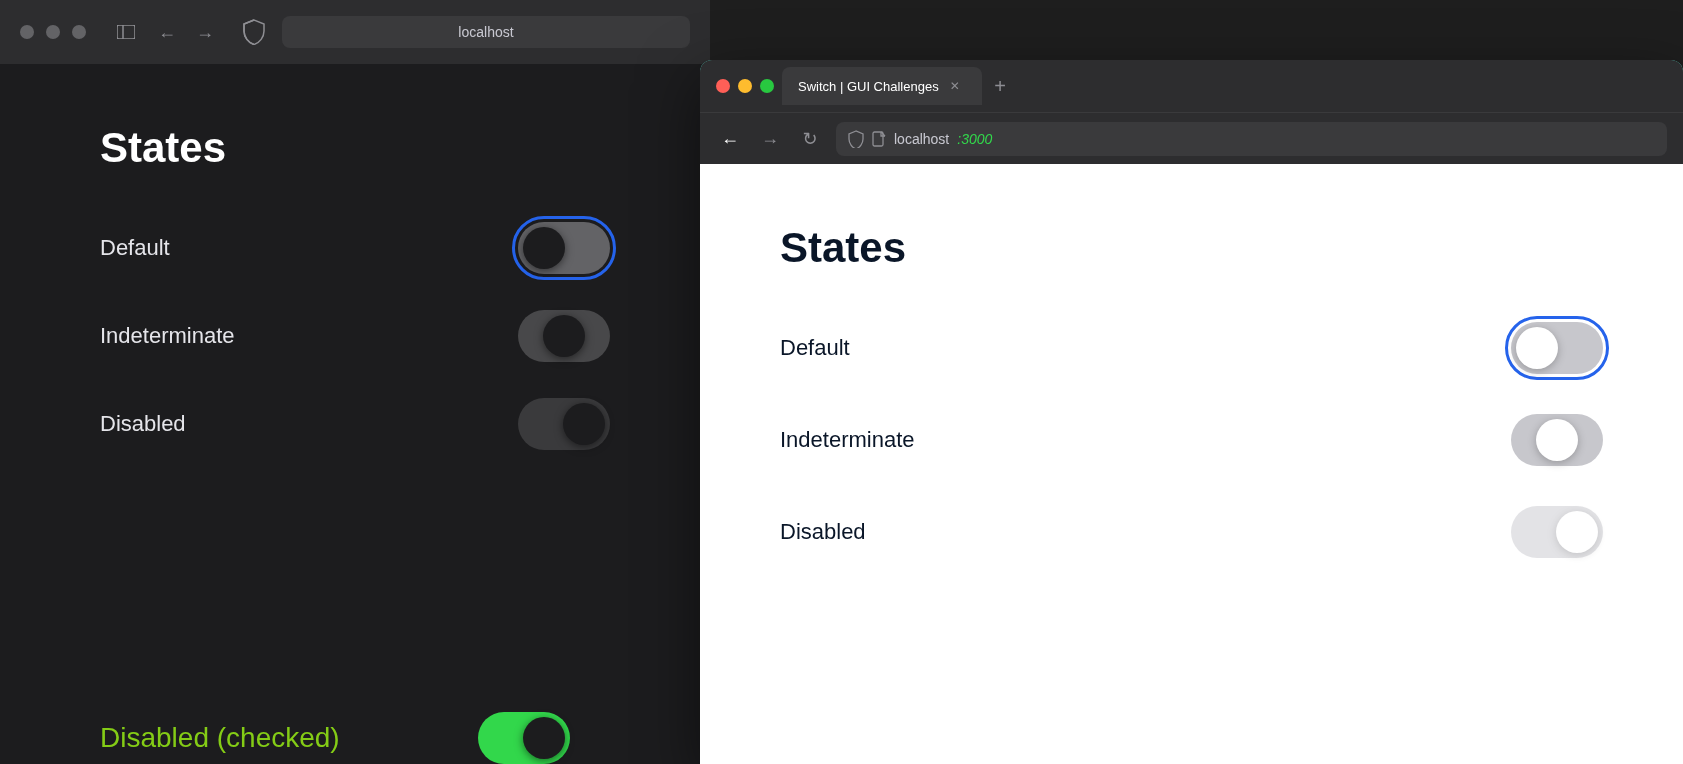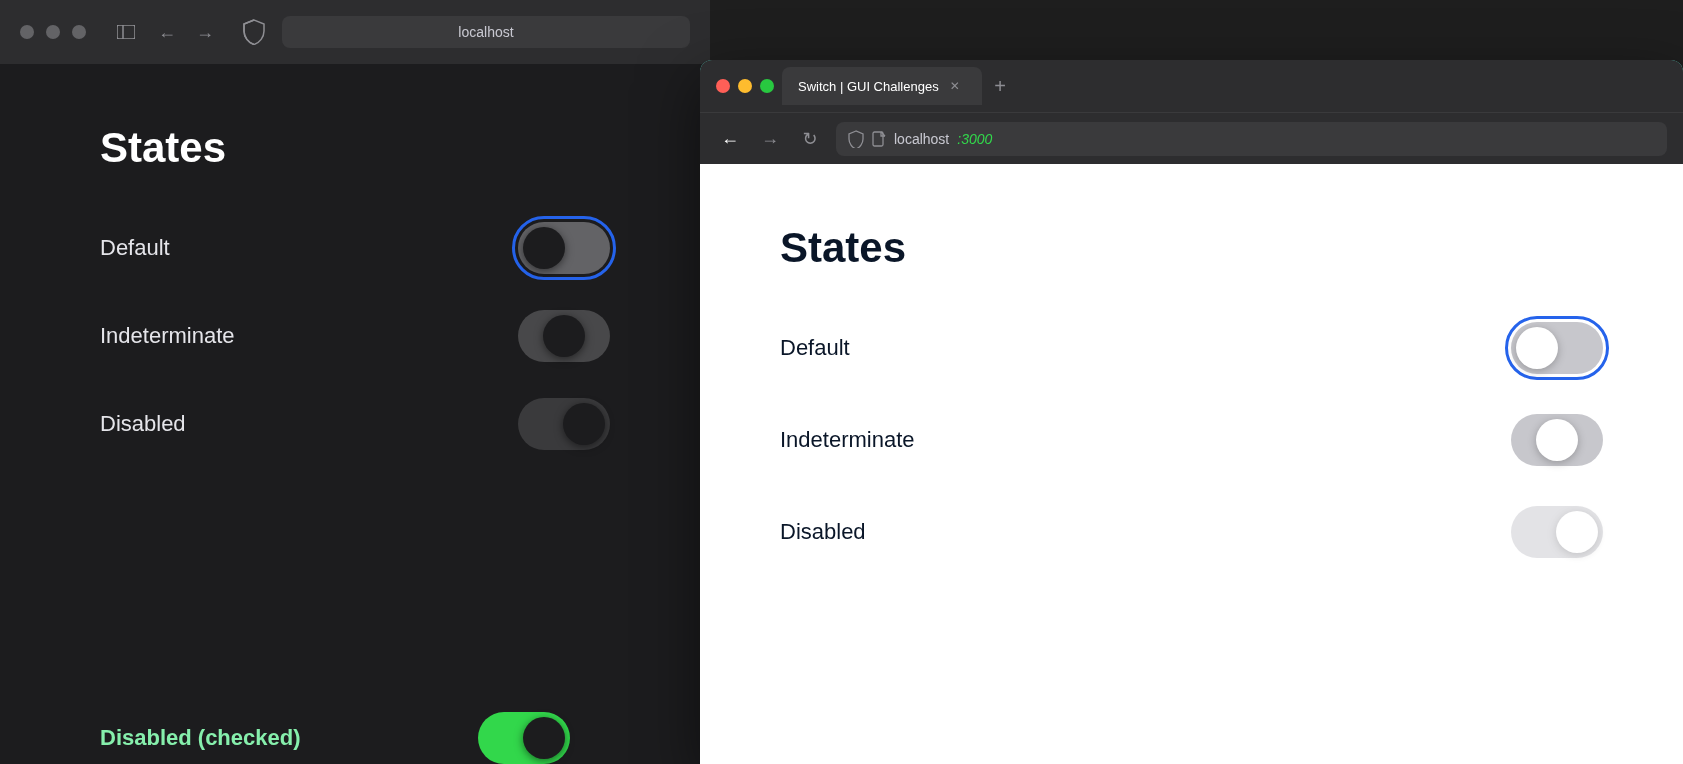--- a/index.html
+++ b/index.html
@@ -170,23 +170,22 @@
       left: 0;
       width: 710px;
       padding: 20px 100px 0 100px;
       display: flex;
       align-items: center;
       justify-content: space-between;
       padding-right: 140px;
     }
 
     .partial-label {
-      font-size: 22px;
-      color: #86efac;
-      font-weight: bold;
+      font-size: 28px;
+      color: #84cc16;
     }
 
     
     .browser-window {
       position: absolute;
       top: 60px;
       left: 700px;
       width: 983px;
       height: 704px;
       background: #5eead4;

